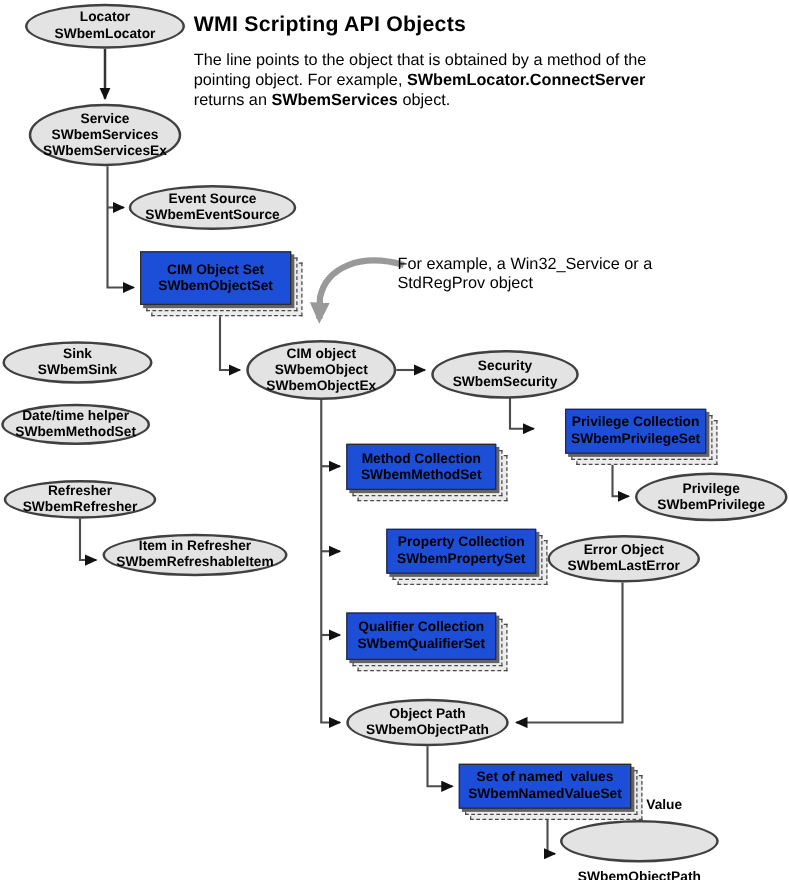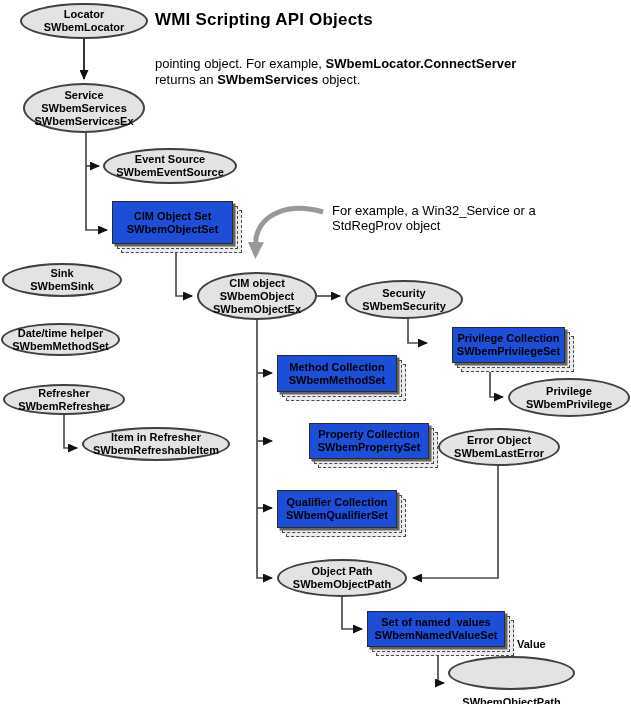--- a/index.html
+++ b/index.html
@@ -34,21 +34,21 @@
   }
   .title{
     position:absolute;left:155px;top:10px;z-index:2;
     font-size:17px;font-weight:bold;letter-spacing:0.2px;
   }
   .desc{
     position:absolute;left:155px;top:40px;width:470px;z-index:2;
     font-size:13px;line-height:16px;
   }
   .annot{
-    position:absolute;left:332px;top:203px;width:210px;z-index:2;
+    position:absolute;left:318px;top:203px;width:210px;z-index:2;
     font-size:13px;line-height:15px;
   }
 </style>
 </head>
 <body>
 
 <svg id="wires" width="631" height="704">
   <defs>
     <marker id="ah" markerUnits="userSpaceOnUse" markerWidth="11" markerHeight="9" refX="9" refY="4.5" orient="auto">
       <path d="M0,0 L10,4.5 L0,9 Z" fill="#111"></path>
@@ -72,21 +72,21 @@
   <polyline points="438,445 412,445" stroke="#4d4d4d" stroke-width="1.7" fill="none" marker-end="url(#ah)"></polyline>
   <polyline points="498,466 498,578 413,578" stroke="#4d4d4d" stroke-width="1.7" fill="none" marker-end="url(#ah)"></polyline>
   <polyline points="342,597 342,629 362,629" stroke="#4d4d4d" stroke-width="1.7" fill="none" marker-end="url(#ah)"></polyline>
   <polyline points="438,647 438,683 444,683" stroke="#4d4d4d" stroke-width="1.7" fill="none" marker-end="url(#ah)"></polyline>
   <polyline points="64,415 64,448 77,448" stroke="#4d4d4d" stroke-width="1.7" fill="none" marker-end="url(#ah)"></polyline>
   <path d="M 323 212 C 288 202, 261 214, 256 238 L 255.5 255" stroke="#999" stroke-width="5" fill="none" marker-end="url(#gah)"></path>
 </svg>
 
 <div class="title">WMI Scripting API Objects</div>
 <div class="desc">
-  <br>
+  <span>The line points to the object that is obtained by a method of the</span><br>
   <span>pointing object. For example, </span><b>SWbemLocator.ConnectServer</b><br>
   <span>returns an </span><b>SWbemServices</b><span> object.</span>
 </div>
 
 <div class="annot">
   <span>For example, a Win32_Service or a</span><br>
   <span>StdRegProv object</span>
 </div>
 
 <div class="node ellipse" style="left:20px;top:3px;width:128px;height:36px;">
@@ -98,21 +98,21 @@
   <span class="node-line">Service</span>
   <span class="node-line">SWbemServices</span>
   <span class="node-line">SWbemServicesEx</span>
 </div>
 
 <div class="node ellipse" style="left:103px;top:148px;width:134px;height:36px;">
   <span class="node-line">Event Source</span>
   <span class="node-line">SWbemEventSource</span>
 </div>
 
-<div class="node ellipse" style="left:2px;top:263px;width:120px;height:34px;">
+<div class="node ellipse" style="left:2px;top:273px;width:120px;height:34px;">
   <span class="node-line">Sink</span>
   <span class="node-line">SWbemSink</span>
 </div>
 
 <div class="node ellipse" style="left:1px;top:323px;width:119px;height:33px;">
   <span class="node-line">Date/time helper</span>
   <span class="node-line">SWbemMethodSet</span>
 </div>
 
 <div class="node ellipse" style="left:3px;top:384px;width:122px;height:31px;">

